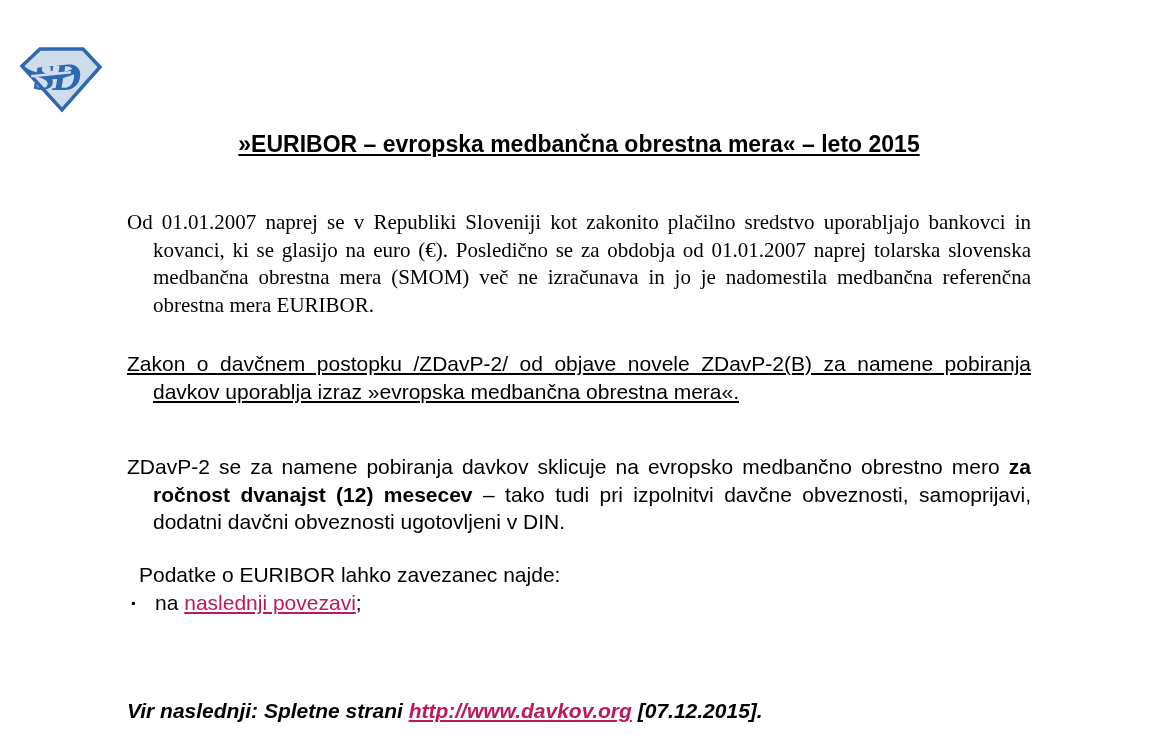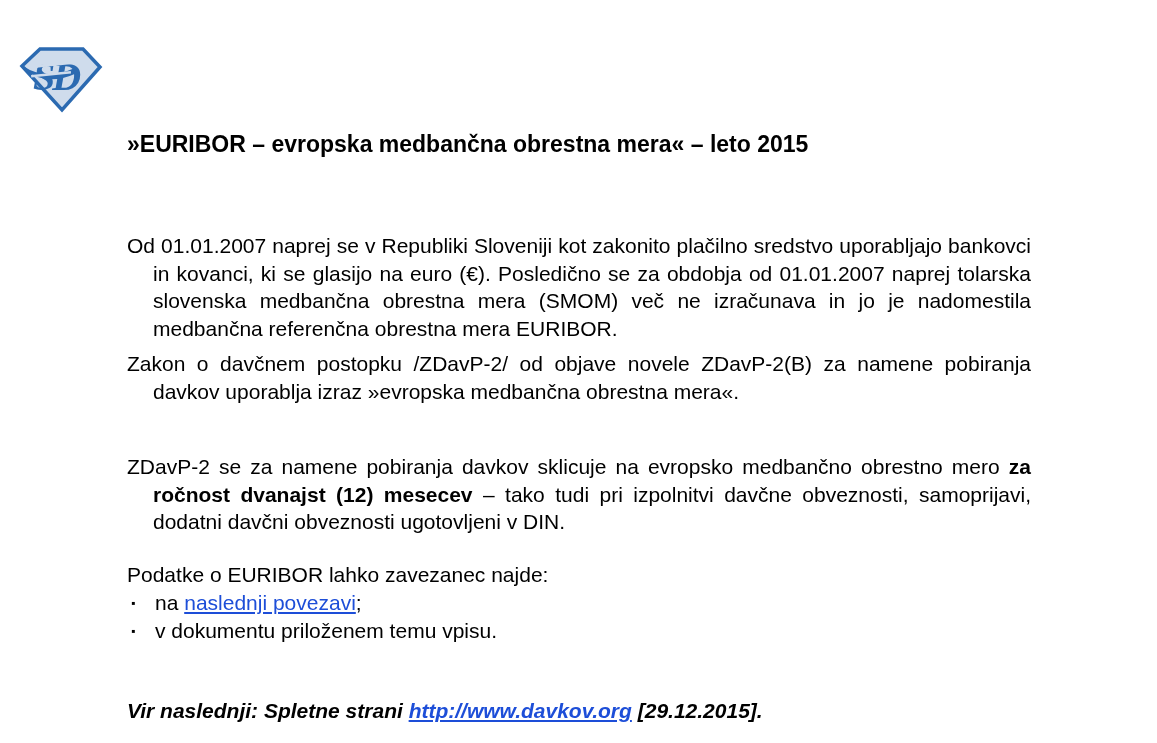--- a/index.html
+++ b/index.html
@@ -17,42 +17,44 @@
     left: 19px;
     top: 45px;
     width: 84px;
     height: 68px;
   }
   .doc-title {
     position: absolute;
     left: 127px;
     top: 131px;
     width: 904px;
+    text-align: center;
     font-size: 23px;
     font-weight: bold;
     white-space: nowrap;
+    text-decoration: underline;
   }
   .para {
     position: absolute;
     left: 127px;
     width: 904px;
     box-sizing: border-box;
     font-size: 21px;
     line-height: 27.5px;
     text-align: justify;
     padding-left: 26px;
     text-indent: -26px;
   }
-  .p1 { top: 232px; }
-  .p2 { top: 350px; }
+  .p1 { top: 209px; font-family: Liberation Serif, serif; }
+  .p2 { top: 350px; text-decoration: underline; }
   .p3 { top: 453px; }
   .bold { font-weight: bold; }
   .list-intro {
     position: absolute;
-    left: 127px;
+    left: 139px;
     top: 561px;
     width: 904px;
     font-size: 21px;
     line-height: 27.5px;
   }
   .list-item {
     position: absolute;
     left: 131px;
     width: 900px;
     font-size: 21px;
@@ -60,21 +62,21 @@
   }
   .li1 { top: 589px; }
   .li2 { top: 617px; }
   .bullet {
     display: inline-block;
     width: 24px;
     font-size: 12px;
     vertical-align: 3px;
   }
   a.doc-link {
-    color: #1d4ed8;
+    color: #be185d;
     text-decoration: underline;
     cursor: pointer;
   }
   .footer-line {
     position: absolute;
     left: 127px;
     top: 697px;
     width: 904px;
     font-size: 21px;
     line-height: 27.5px;
@@ -102,17 +104,16 @@
   <div class="para p1">Od 01.01.2007 naprej se v Republiki Sloveniji kot zakonito plačilno sredstvo uporabljajo bankovci in kovanci, ki se glasijo na euro (€). Posledično se za obdobja od 01.01.2007 naprej tolarska slovenska medbančna obrestna mera (SMOM) več ne izračunava in jo je nadomestila medbančna referenčna obrestna mera EURIBOR.</div>
 
   <div class="para p2">Zakon o davčnem postopku /ZDavP-2/ od objave novele ZDavP-2(B) za namene pobiranja davkov uporablja izraz »evropska medbančna obrestna mera«.</div>
 
   <div class="para p3"><span>ZDavP-2 se za namene pobiranja davkov sklicuje na evropsko medbančno obrestno mero </span><span class="bold">za ročnost dvanajst (12) mesecev</span><span> – tako tudi pri izpolnitvi davčne obveznosti, samoprijavi, dodatni davčni obveznosti ugotovljeni v DIN.</span></div>
 
   <div class="list-intro">Podatke o EURIBOR lahko zavezanec najde:</div>
 
   <div class="list-item li1"><span class="bullet">▪</span><span>na </span><a class="doc-link">naslednji povezavi</a><span>;</span></div>
 
-  <div class="list-item li2"><span class="bullet">▪</span><span>v dokumentu priloženem temu vpisu.</span></div>
 
-  <div class="footer-line"><span>Vir naslednji: Spletne strani </span><a class="doc-link">http://www.davkov.org</a><span> [29.12.2015].</span></div>
+  <div class="footer-line"><span>Vir naslednji: Spletne strani </span><a class="doc-link">http://www.davkov.org</a><span> [07.12.2015].</span></div>
 
 </div>
 
 </body></html>

